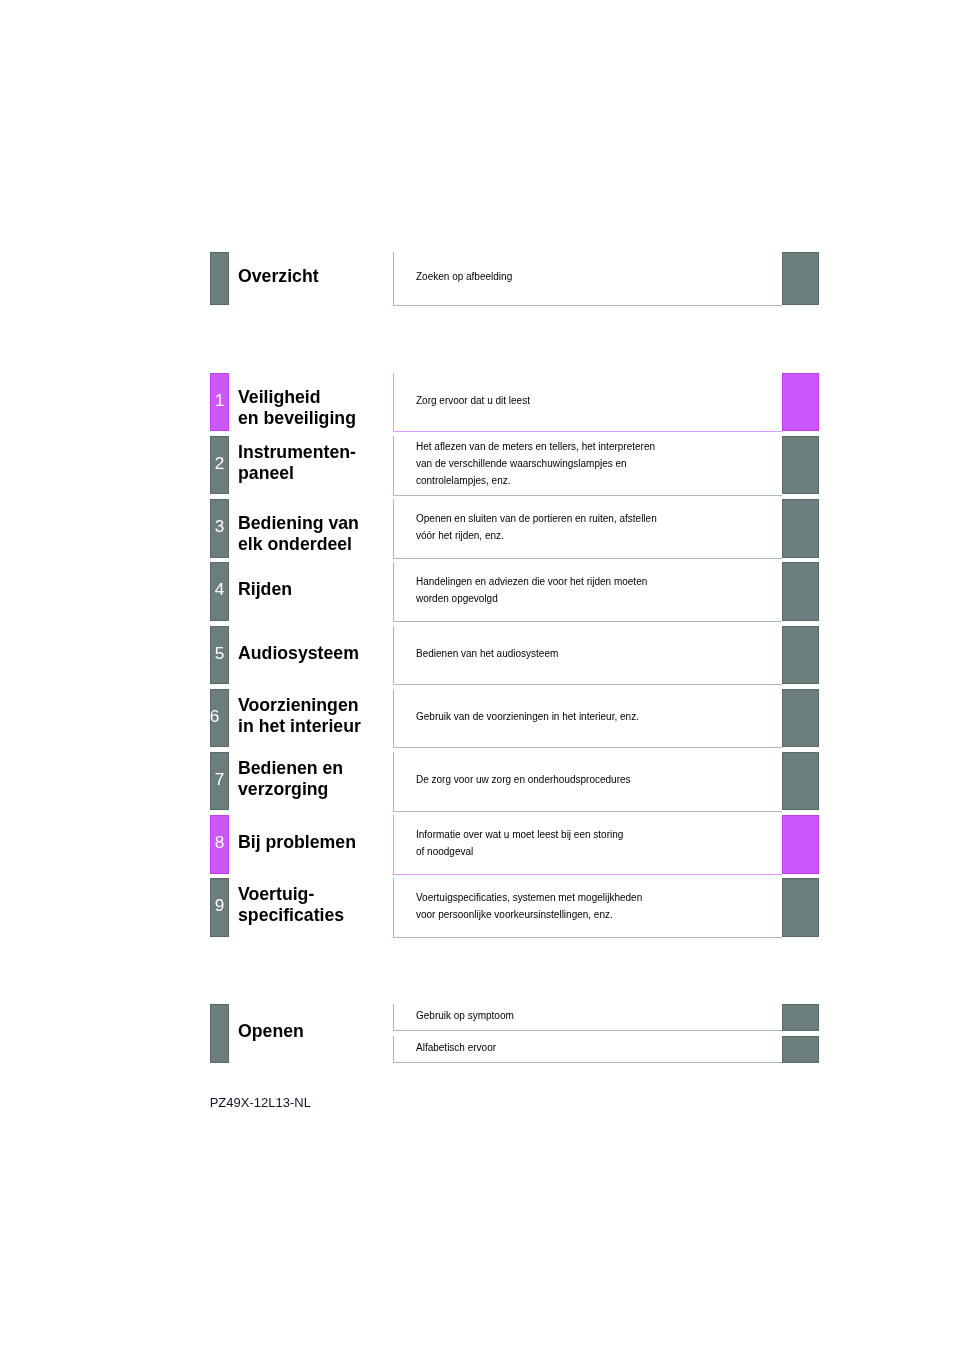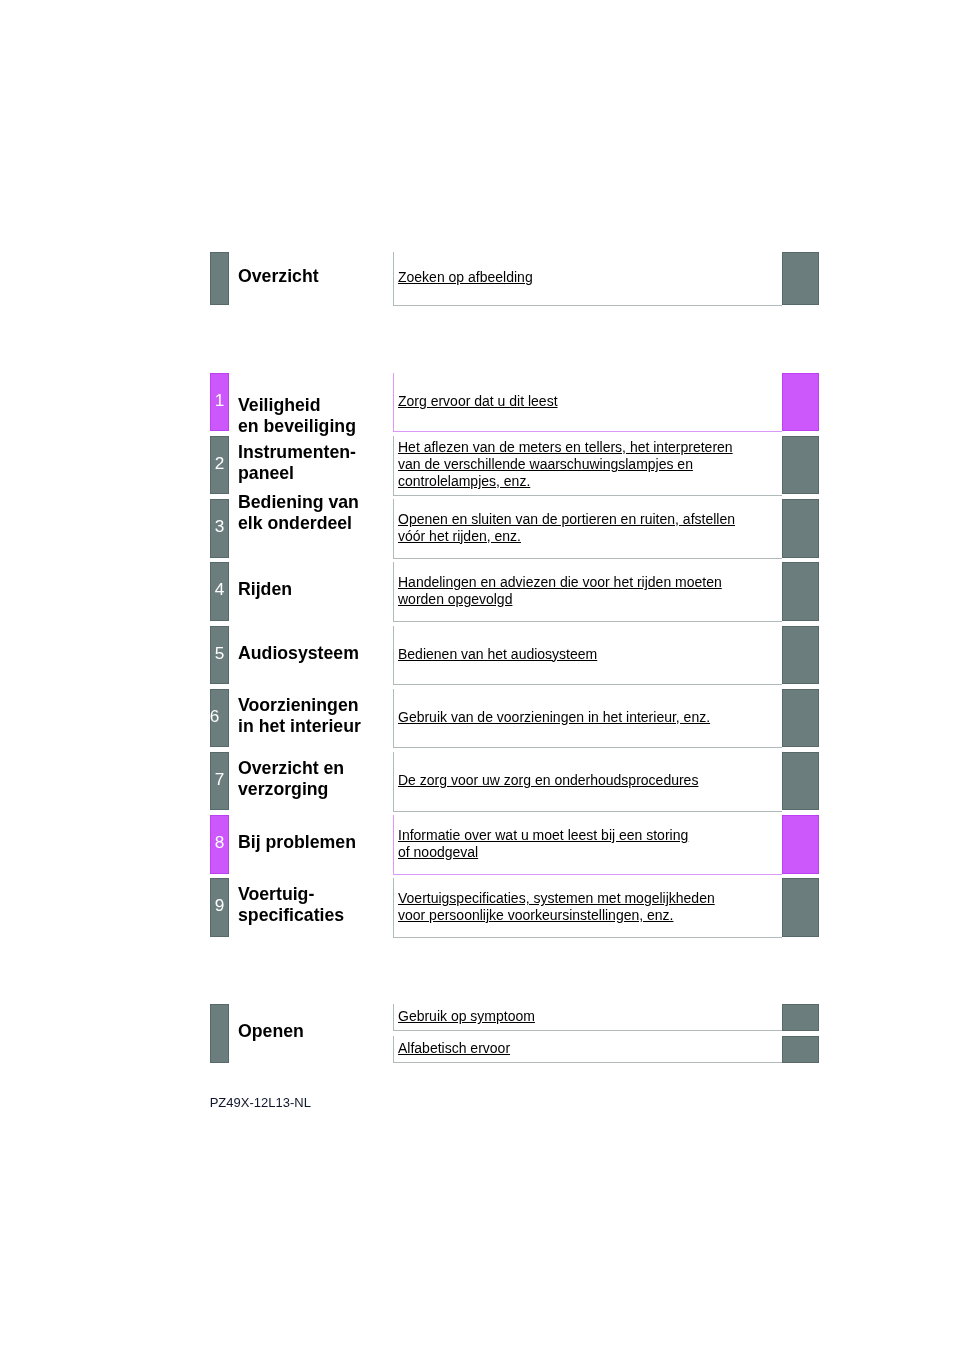--- a/index.html
+++ b/index.html
@@ -26,22 +26,22 @@
   
   .row-title{position:absolute;left:238px;font-weight:bold;color:#000000;
              font-size:17.7px;line-height:20.85px;white-space:pre-line;}
 
   
   .box{position:absolute;left:392.7px;width:389.1px;box-sizing:border-box;
        border-left:1.3px solid #b0baba;border-bottom:1.3px solid #b0baba;background:#ffffff;}
   .box.accent{border-left-color:#dd99fa;border-bottom-color:#dd99fa;}
 
   
-  .box-text{position:absolute;left:398px;color:#000000;font-size:14px;line-height:16.85px;
-            white-space:pre-line;text-decoration:underline;}
+  .box-text{position:absolute;left:416px;color:#000000;font-size:10px;line-height:16.85px;
+            white-space:pre-line;}
 
   
   .rtab{position:absolute;left:781.8px;width:36.9px;box-sizing:border-box;background:#6b7d7d;}
   .rtab.accent{background:#cc58fc;}
 
   .code{position:absolute;left:209.7px;top:1096px;font-size:13px;line-height:13px;color:#0f172a;}
   .watermark{position:absolute;left:679.3px;top:1328.2px;font-size:26px;line-height:26px;
              color:#8c8c8c;letter-spacing:0.65px;white-space:nowrap;}
 </style>
 </head>
@@ -54,21 +54,21 @@
     <div class="row-title" style="top:265.69px">Overzicht</div>
     <div class="box" style="top:251.9px;height:53.9px"></div>
     <div class="box-text" style="top:269.34px">Zoeken op afbeelding</div>
     <div class="rtab grey" style="top:251.9px;height:53px"></div>
   </div>
 
   <div class="row">
     <div class="tab accent" style="top:372.7px;height:58.5px">
       <div class="tab-num" style="top:19.05px;">1</div>
     </div>
-    <div class="row-title" style="top:395px">Veiligheid
+    <div class="row-title" style="top:387px">Veiligheid
 en beveiliging</div>
     <div class="box accent" style="top:372.7px;height:59.7px"></div>
     <div class="box-text" style="top:392.89px">Zorg ervoor dat u dit leest</div>
     <div class="rtab accent" style="top:372.7px;height:58.5px"></div>
   </div>
   <div class="row">
     <div class="tab grey" style="top:435.9px;height:58.5px">
       <div class="tab-num" style="top:19.05px;">2</div>
     </div>
     <div class="row-title" style="top:442.01px">Instrumenten-
@@ -76,21 +76,21 @@
     <div class="box" style="top:435.9px;height:59.7px"></div>
     <div class="box-text" style="top:439.24px">Het aflezen van de meters en tellers, het interpreteren
 van de verschillende waarschuwingslampjes en
 controlelampjes, enz.</div>
     <div class="rtab grey" style="top:435.9px;height:58.5px"></div>
   </div>
   <div class="row">
     <div class="tab grey" style="top:499.1px;height:58.5px">
       <div class="tab-num" style="top:19.05px;">3</div>
     </div>
-    <div class="row-title" style="top:492px">Bediening van
+    <div class="row-title" style="top:513px">Bediening van
 elk onderdeel</div>
     <div class="box" style="top:499.1px;height:59.7px"></div>
     <div class="box-text" style="top:510.86px">Openen en sluiten van de portieren en ruiten, afstellen
 vóór het rijden, enz.</div>
     <div class="rtab grey" style="top:499.1px;height:58.5px"></div>
   </div>
   <div class="row">
     <div class="tab grey" style="top:562.3px;height:58.5px">
       <div class="tab-num" style="top:19.05px;">4</div>
     </div>
@@ -116,21 +116,21 @@
     <div class="row-title" style="top:694.81px">Voorzieningen
 in het interieur</div>
     <div class="box" style="top:688.7px;height:59.7px"></div>
     <div class="box-text" style="top:708.89px">Gebruik van de voorzieningen in het interieur, enz.</div>
     <div class="rtab grey" style="top:688.7px;height:58.5px"></div>
   </div>
   <div class="row">
     <div class="tab grey" style="top:751.9px;height:58.5px">
       <div class="tab-num" style="top:19.05px;">7</div>
     </div>
-    <div class="row-title" style="top:758.01px">Overzicht en
+    <div class="row-title" style="top:758.01px">Bedienen en
 verzorging</div>
     <div class="box" style="top:751.9px;height:59.7px"></div>
     <div class="box-text" style="top:772.09px">De zorg voor uw zorg en onderhoudsprocedures</div>
     <div class="rtab grey" style="top:751.9px;height:58.5px"></div>
   </div>
   <div class="row">
     <div class="tab accent" style="top:815.1px;height:58.5px">
       <div class="tab-num" style="top:19.05px;">8</div>
     </div>
     <div class="row-title" style="top:831.64px">Bij problemen</div>

